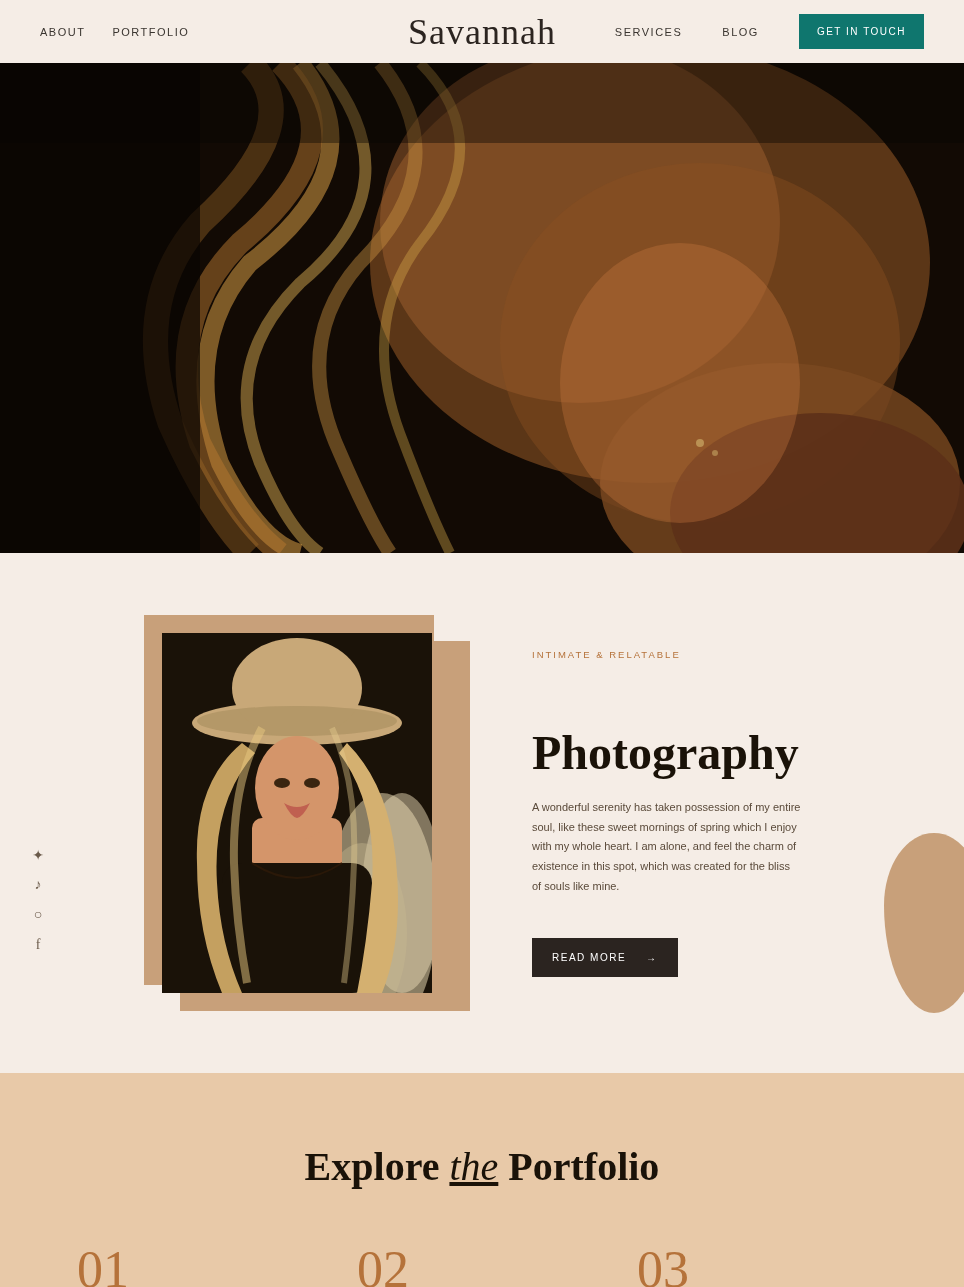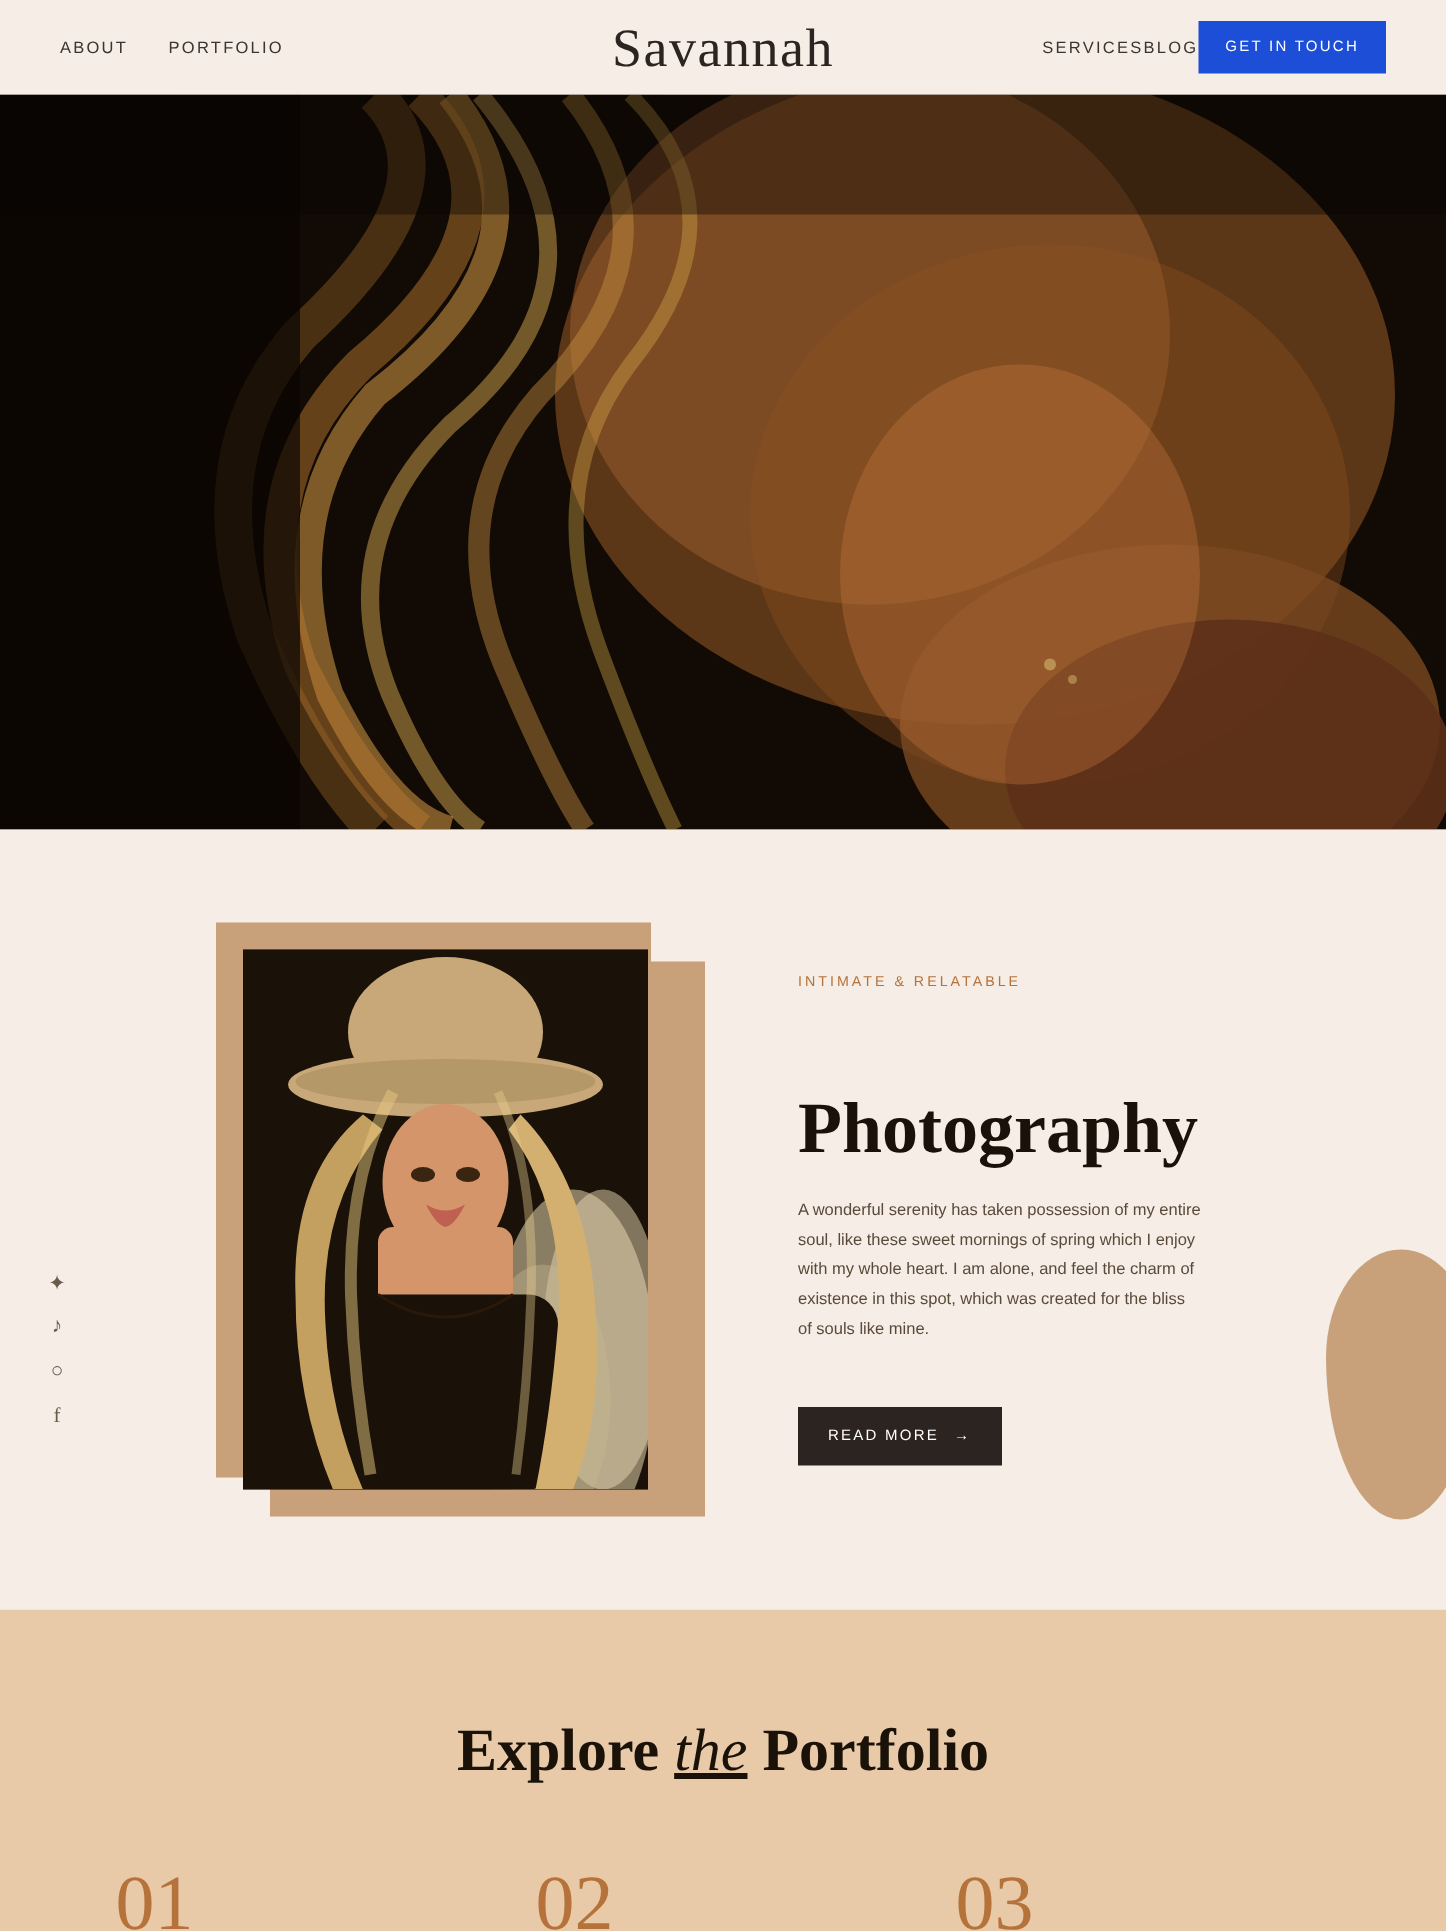--- a/index.html
+++ b/index.html
@@ -9,42 +9,42 @@
     nav {
       background: #f5ede6;
       display: flex;
       align-items: center;
       justify-content: space-between;
       padding: 14px 40px;
       position: relative;
       z-index: 10;
     }
     .nav-left { display: flex; gap: 27px; }
-    .nav-right { display: flex; align-items: center; }
+    .nav-right { display: flex; gap: 40px; align-items: center; }
     .nav-link {
       font-family: 'Arial', sans-serif;
       font-size: 11px;
       letter-spacing: 1.5px;
       text-transform: uppercase;
       color: #3a3530;
       text-decoration: none;
       cursor: pointer;
     }
     .brand-title {
       font-family: 'Georgia', serif;
       font-size: 36px;
       font-weight: 400;
       color: #2b2420;
       letter-spacing: 1px;
       position: absolute;
       left: 50%;
       transform: translateX(-50%);
     }
     .cta-button {
-      background: #1d4ed8;
+      background: #0f766e;
       color: #fff;
       font-family: 'Arial', sans-serif;
       font-size: 10px;
       letter-spacing: 1.5px;
       text-transform: uppercase;
       padding: 12px 18px;
       border: none;
       cursor: pointer;
     }
 
@@ -156,21 +156,21 @@
     .portrait-body {
       font-family: 'Arial', sans-serif;
       font-size: 11px;
       color: #5a4a3a;
       line-height: 1.8;
       margin-bottom: 41px;
     }
     .read-more-btn {
       display: inline-flex;
       align-items: center;
-      gap: 10px;
+      gap: 20px;
       background: #2b2420;
       color: #fff;
       font-family: 'Arial', sans-serif;
       font-size: 10px;
       letter-spacing: 1.5px;
       text-transform: uppercase;
       padding: 14px 20px;
       border: none;
       cursor: pointer;
     }

